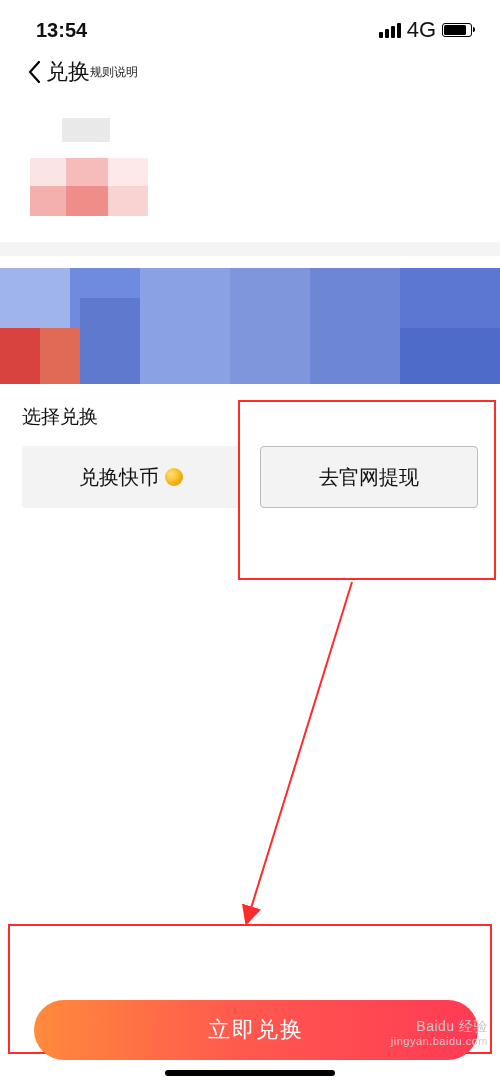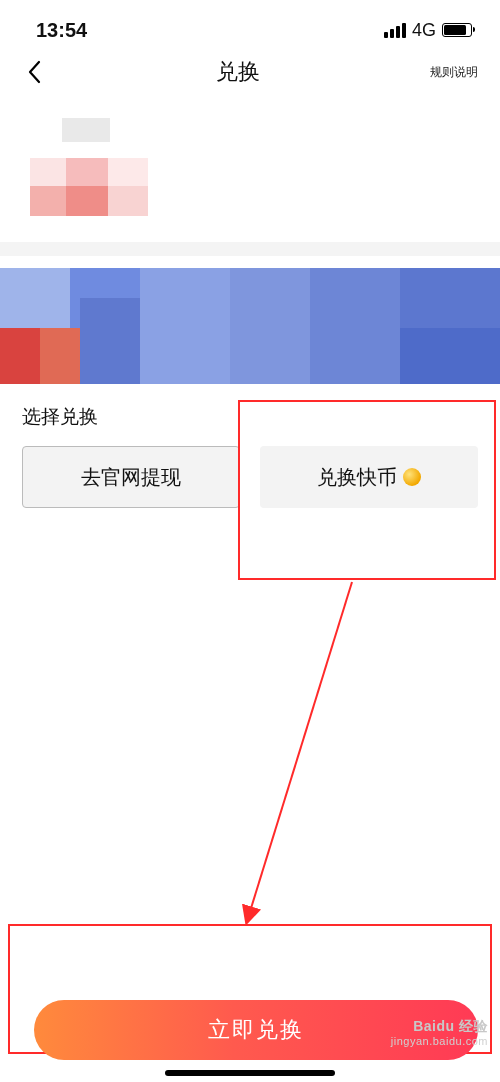--- a/index.html
+++ b/index.html
@@ -1,33 +1,33 @@
 <!DOCTYPE html>
 <html><head>
   <meta charset="utf-8">
   <style>
     * { margin:0; padding:0; box-sizing:border-box; -webkit-font-smoothing:antialiased; }
     html,body { width:500px; height:1082px; font-family:-apple-system,"PingFang SC","Helvetica Neue",sans-serif; background:#fff; color:#111; }
     body { position:relative; overflow:hidden; }
 
     
     .status-bar { height:44px; display:flex; align-items:center; justify-content:space-between; padding:16px 28px 0 36px; font-size:20px; font-weight:600; }
-    .status-right { display:flex; align-items:center; gap:6px; font-size:18px; font-weight:500; }
+    .status-right { display:flex; align-items:center; gap:6px; font-size:22px; font-weight:500; }
     .signal { display:flex; align-items:flex-end; gap:2px; }
     .signal span { width:4px; background:#000; border-radius:1px; }
     .signal span:nth-child(1){height:6px}
     .signal span:nth-child(2){height:9px}
     .signal span:nth-child(3){height:12px}
     .signal span:nth-child(4){height:15px}
     .battery { width:30px; height:14px; border:1.5px solid #000; border-radius:3px; position:relative; }
     .battery::after { content:""; position:absolute; right:-4px; top:3px; width:2.5px; height:5px; background:#000; border-radius:0 2px 2px 0; }
     .battery::before { content:""; position:absolute; left:1px; top:1px; bottom:1px; width:80%; background:#000; border-radius:1.5px; }
 
     
-    .nav { height:56px; display:flex; align-items:center; justify-content:space-between; padding:0 22px; }
+    .nav { height:56px; display:flex; align-items:center; padding:0 22px; }
     .nav-back { width:24px; height:24px; display:flex; align-items:center; justify-content:center; }
     .nav-title { font-size:22px; font-weight:500; }
     .nav-right { font-size:12px; color:#222; }
 
     
     .info-row { display:flex; align-items:center; padding:18px 22px 24px; }
     .avatar-area { width:160px; height:100px; position:relative; }
     .pix { position:absolute; filter:blur(0.3px); }
     .count-area { margin-left:auto; text-align:center; padding-right:40px;}
     .audit { font-size:17px; color:#8f8f8f; display:flex; align-items:center; justify-content:center; gap:4px;}
@@ -56,21 +56,21 @@
     .hl2 { left:8px; top:924px; width:484px; height:130px; }
     .arrow-svg { position:absolute; left:0; top:0; width:500px; height:1082px; pointer-events:none; }
 
     
     .bottom { position:absolute; left:0; right:0; bottom:22px; padding:0 22px;margin-left:12px; }
     .cta { height:60px; border-radius:30px; background:linear-gradient(90deg,#ff8a3c 0%, #ff5a4e 45%, #ff3a55 100%); color:#fff; font-size:22px; display:flex; align-items:center; justify-content:center; letter-spacing:2px; }
 
     .home-ind { position:absolute; left:50%; bottom:6px; transform:translateX(-50%); width:170px; height:6px; background:#000; border-radius:3px; }
 
     .watermark { position:absolute; right:12px; bottom:34px; font-size:11px; color:#d0d0d0; text-align:right; line-height:1.2; letter-spacing:0.5px;}
-    .wm-logo { font-size:14px; color:#c8c8c8; font-weight:700;}
+    .wm-logo { font-size:14px; color:#c8c8c8; font-weight:400;}
   </style>
 </head>
 <body>
 
 <div class="status-bar">
   <span>13:54</span>
   <div class="status-right">
     <div class="signal">
         <span></span>
         <span></span>
@@ -114,26 +114,26 @@
   <div class="m" style="left:80px;top:30px;width:60px;height:86px;background:#5f79cf"></div>
   <div class="m" style="left:140px;top:0;width:90px;height:116px;background:#8aa1e4"></div>
   <div class="m" style="left:230px;top:0;width:80px;height:116px;background:#7f96dd"></div>
   <div class="m" style="left:310px;top:0;width:90px;height:116px;background:#6d86d6"></div>
   <div class="m" style="left:400px;top:0;width:100px;height:60px;background:#5c77cf"></div>
   <div class="m" style="left:400px;top:60px;width:100px;height:56px;background:#4e6bc9"></div>
 </div>
 
 <div class="select-label">选择兑换</div>
 <div class="options">
-  <div class="opt selected">
-    <span>去官网提现</span>
-  </div>
   <div class="opt">
     <span>兑换快币</span>
     <span class="coin"></span>
+  </div>
+  <div class="opt selected">
+    <span>去官网提现</span>
   </div>
 </div>
 
 <div class="hl hl1"></div>
 <div class="hl hl2"></div>
 <svg class="arrow-svg">
   <defs>
     <marker id="ah" markerWidth="10" markerHeight="10" refX="6" refY="5" orient="auto">
       <path d="M0,0 L10,5 L0,10 z" fill="#ff2a2a"></path>
     </marker>

